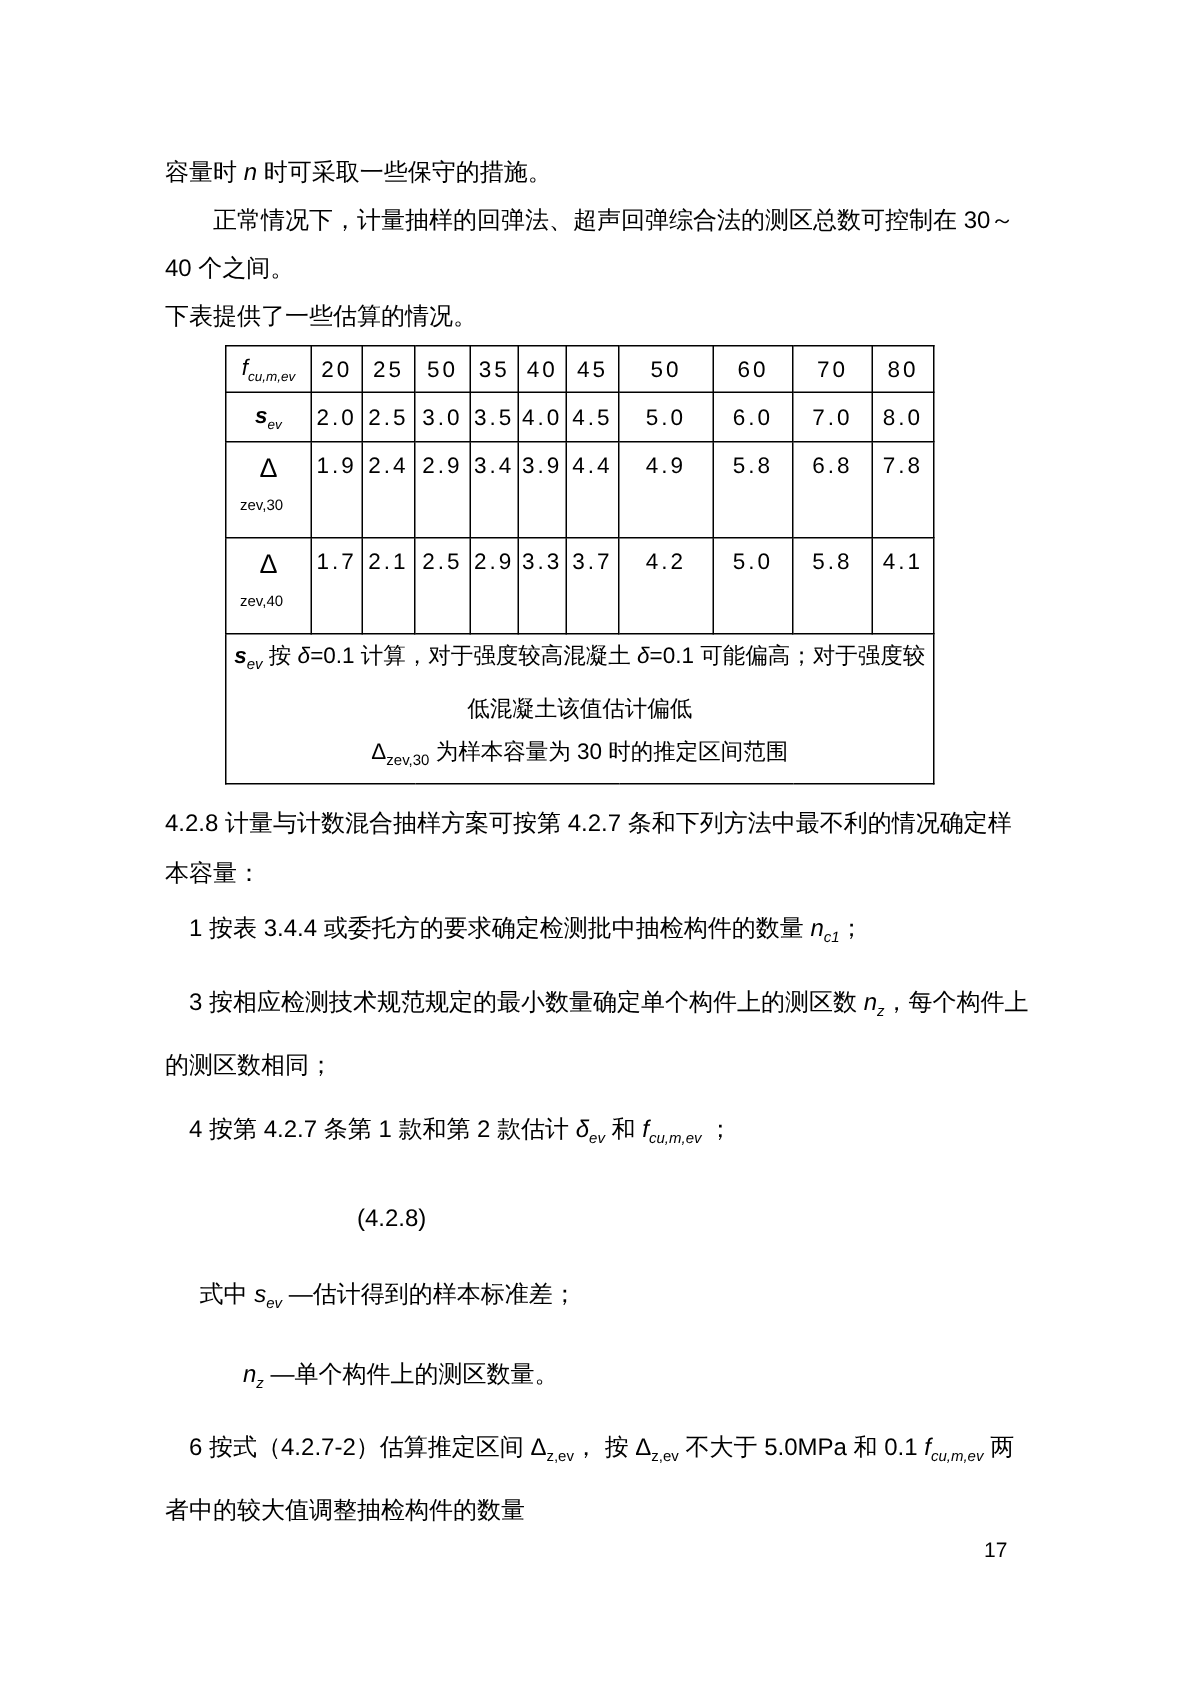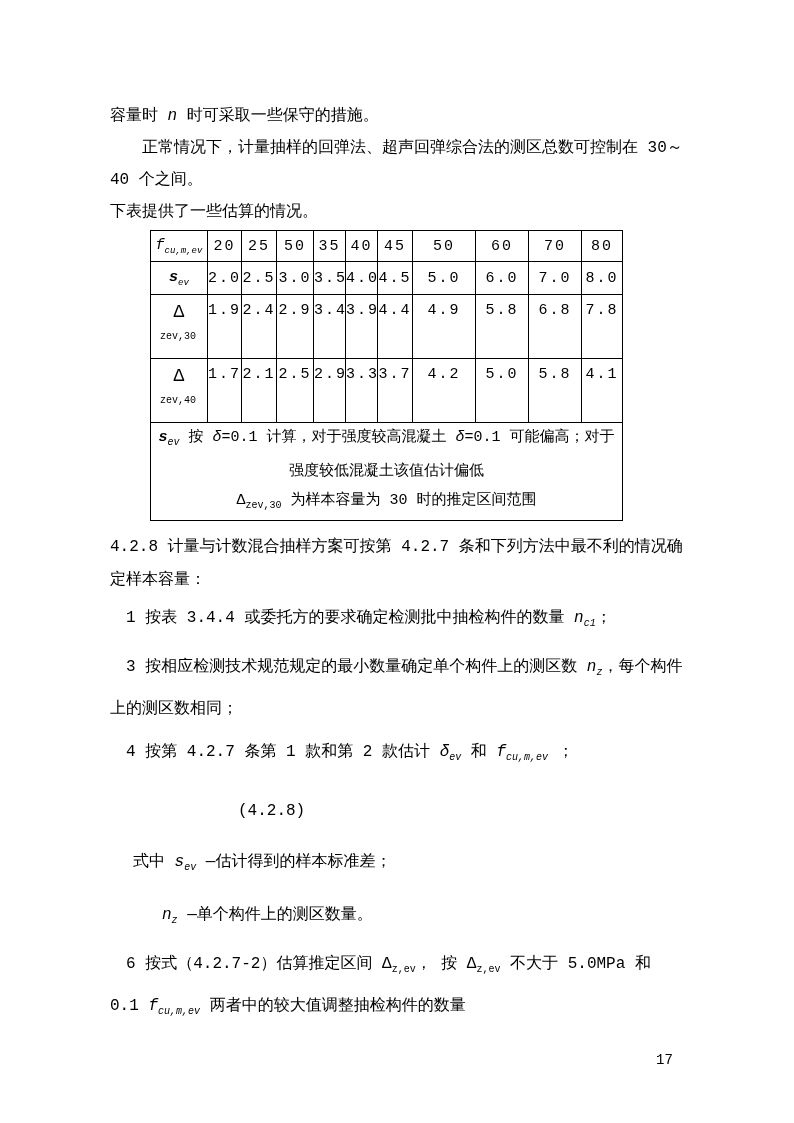--- a/index.html
+++ b/index.html
@@ -2,21 +2,21 @@
 <html><head>
 <meta charset="utf-8">
 <style>
   html,body{margin:0;padding:0;background:#ffffff;}
   .page{
     position:relative;
     width:794px;height:1123px;
     background:#fff;
     box-sizing:border-box;
     padding:100px 108px 0 110px;
-    font-family:Liberation Mono, monospace;
+    font-family:Liberation Sans, sans-serif;
     font-size:16px;color:#000;
     overflow:hidden;
   }
   p{margin:0;}
   .line{line-height:32px;}
   .indent2{text-indent:2em;}
   
   .s-i{font-style:italic;}
   .s-bi{font-style:italic;font-weight:bold;}
   .s-sub{font-size:10px;vertical-align:-4px;}
@@ -46,21 +46,21 @@
   .note-p{margin:0;}
   .clause{margin-top:10px;line-height:33px;}
   .item{line-height:36px;text-indent:1em;margin-top:3px;}
   .item-sp{margin-top:7px;}
   .formula-row{
     display:flex;align-items:center;justify-content:space-between;
     padding:22px 62px 8px 128px;line-height:26px;
   }
   .where-1{margin-top:12px;padding-left:23px;line-height:36px;}
   .where-2{margin-top:11px;padding-left:52px;line-height:36px;}
-  .pagenum{position:absolute;left:656px;top:1052px;font-size:14px;}
+  .pagenum{position:absolute;left:656px;top:1025px;font-size:14px;}
 </style>
 </head>
 <body>
 
 <div class="page">
 
   <p class="line"><span>容量时 </span><span class="s-i">n</span><span> 时可采取一些保守的措施。</span></p>
   <p class="line indent2"><span>正常情况下，计量抽样的回弹法、超声回弹综合法的测区总数可控制在 30～40 个之间。</span></p>
   <p class="line"><span>下表提供了一些估算的情况。</span></p>
 

